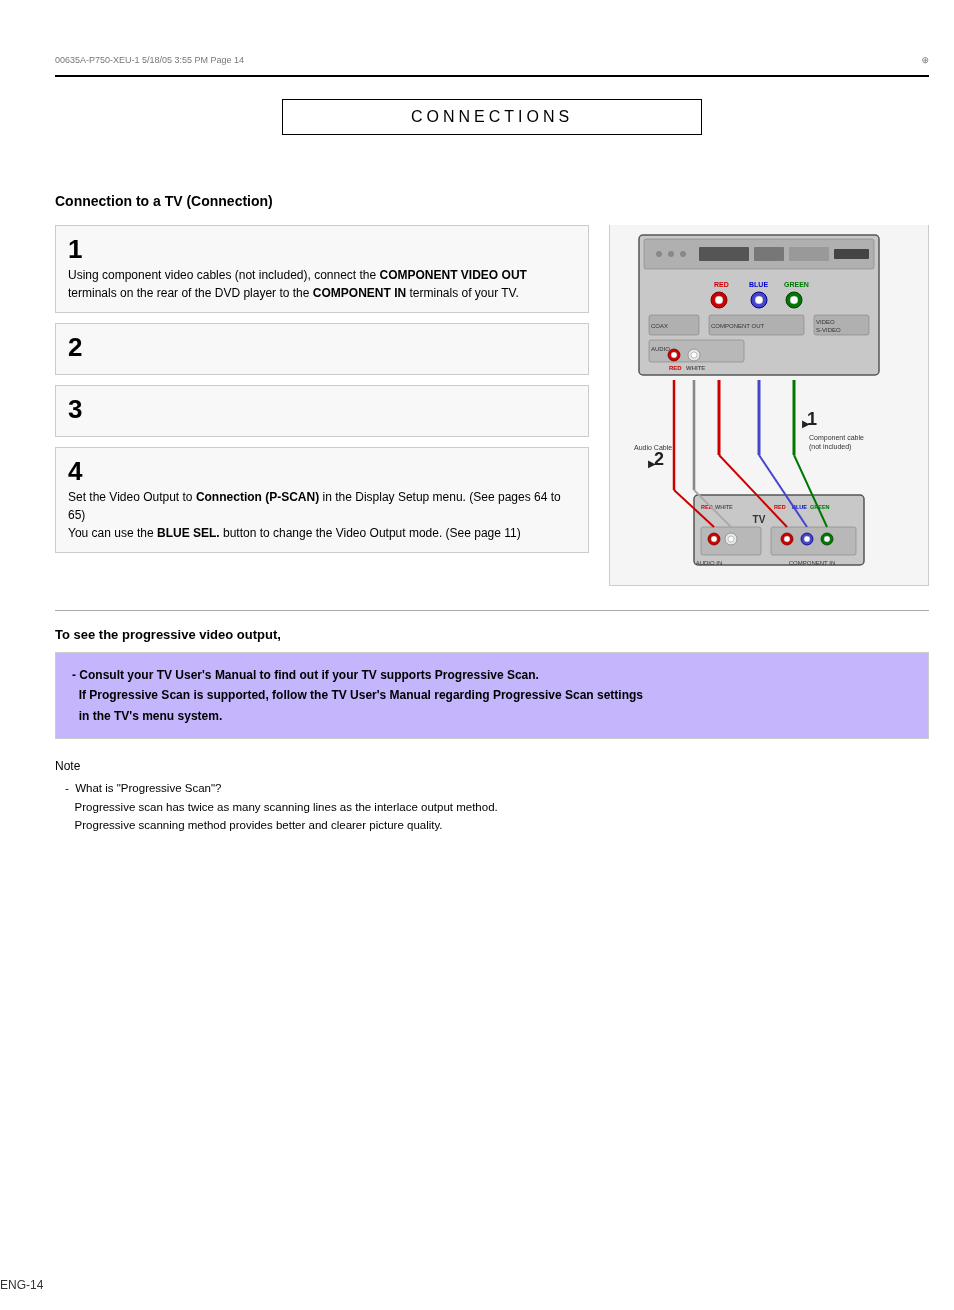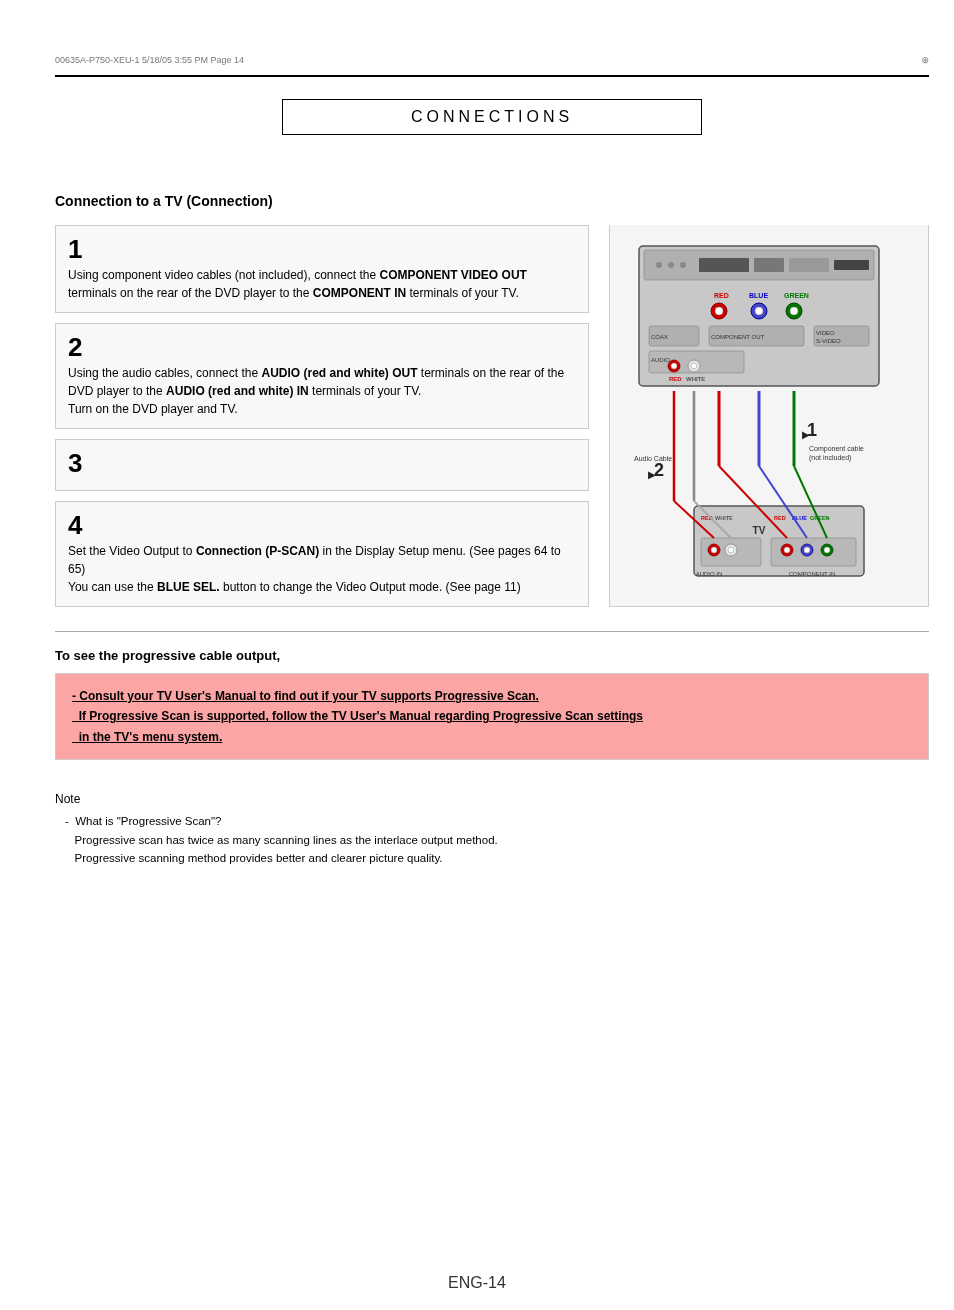--- a/index.html
+++ b/index.html
@@ -90,27 +90,26 @@
       background: #f5f5f5;
     }
 
     .see-progressive-title {
       font-size: 13px;
       font-weight: bold;
       margin-bottom: 10px;
     }
 
     .notice-box {
-      background: #fca5a5;
+      background: #c4b5fd;
       border: 1px solid #ccc;
       padding: 12px 16px;
       font-size: 12px;
       line-height: 1.7;
-      margin-bottom: 32px;
-      text-decoration: underline;
+      margin-bottom: 20px;
     }
 
     .notice-box b {
       font-weight: bold;
     }
 
     .note-section {
       margin-top: 10px;
     }
 
@@ -124,22 +123,21 @@
       font-size: 11.5px;
       line-height: 1.6;
       margin-left: 10px;
     }
 
     .page-footer {
       position: absolute;
       bottom: 18px;
       left: 0;
       right: 0;
-      text-align: center;
-      font-size: 16px;
+      font-size: 12px;
       color: #333;
     }
 
     .header-line {
       border: none;
       border-top: 2px solid #000;
       margin-bottom: 22px;
     }
   </style>
 </head>
@@ -168,24 +166,20 @@
 
       <div class="step-box">
         <div class="step-number">1</div>
         <div class="step-text">
           Using component video cables (not included), connect the <b>COMPONENT VIDEO OUT</b> terminals on the rear of the DVD player to the <b>COMPONENT IN</b> terminals of your TV.
         </div>
       </div>
 
       <div class="step-box">
         <div class="step-number">2</div>
-        <div class="step-text">
-          Using the audio cables, connect the <b>AUDIO (red and white) OUT</b> terminals on the rear of the DVD player to the <b>AUDIO (red and white) IN</b> terminals of your TV.<br>
-          Turn on the DVD player and TV.
-        </div>
       </div>
 
       <div class="step-box">
         <div class="step-number">3</div>
       </div>
 
       <div class="step-box">
         <div class="step-number">4</div>
         <div class="step-text">
           Set the Video Output to <b>Connection (P-SCAN)</b> in the Display Setup menu. (See pages 64 to 65)<br>
@@ -300,21 +294,21 @@
         <line x1="140" y1="230" x2="188" y2="302" stroke="#4444cc" stroke-width="2"></line>
         <line x1="175" y1="230" x2="208" y2="302" stroke="#007700" stroke-width="2"></line>
 
       </svg>
     </div>
 
   </div>
 
   <hr style="border:none; border-top:1px solid #aaa; margin-bottom:16px;">
 
-  <div class="see-progressive-title">To see the progressive cable output,</div>
+  <div class="see-progressive-title">To see the progressive video output,</div>
 
   <div class="notice-box">
     <b>- Consult your TV User's Manual to find out if your TV supports Progressive Scan.<br>
     &nbsp;&nbsp;If Progressive Scan is supported, follow the TV User's Manual regarding Progressive Scan settings<br>
     &nbsp;&nbsp;in the TV's menu system.</b><br>
   </div>
 
   <div class="note-section">
     <div class="note-title">Note</div>
     <div class="note-text">

